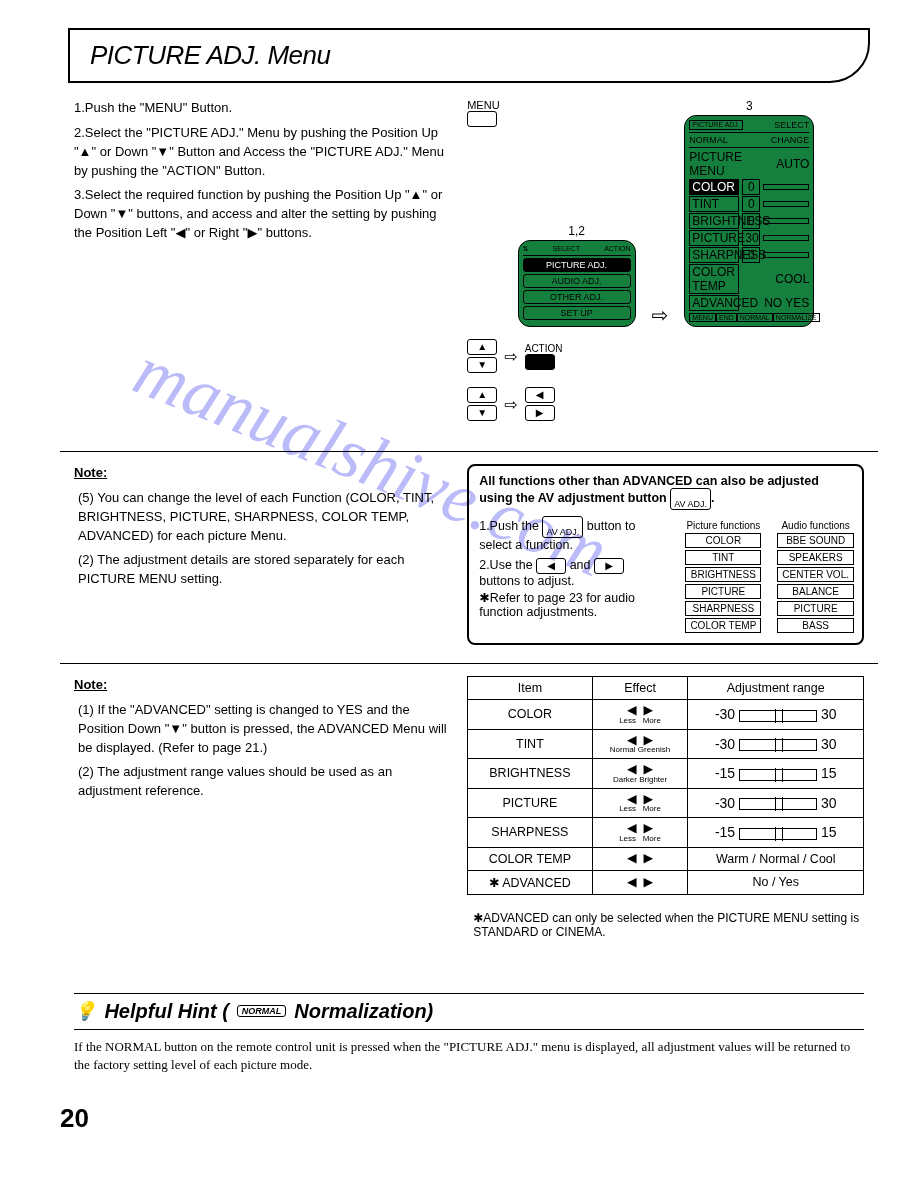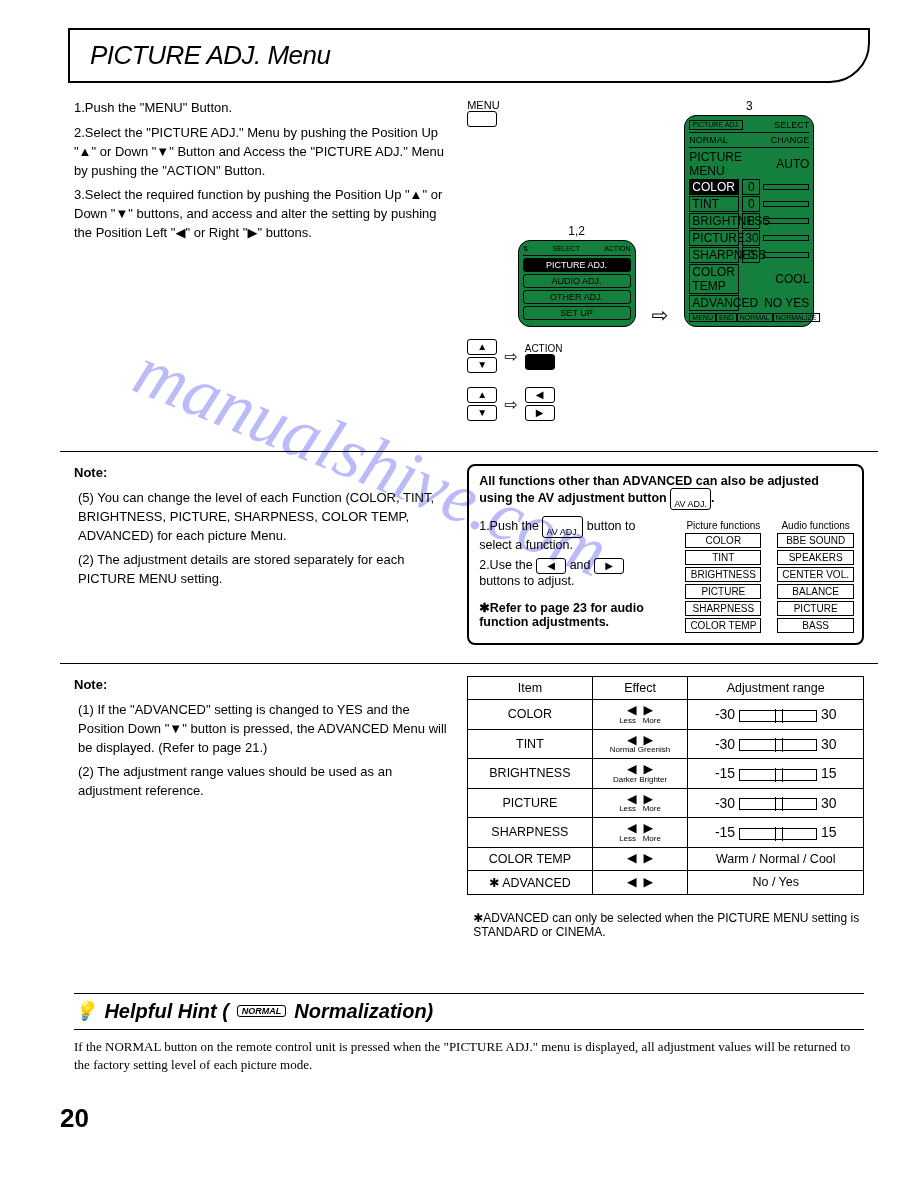--- a/index.html
+++ b/index.html
@@ -19,21 +19,21 @@
     padding: 10px 20px;
     margin: 8px 8px 12px 8px;
   }
   .page-title { font-size: 26px; font-weight: 400; font-style: italic; letter-spacing: -0.5px; }
   .section { padding: 4px 14px 10px 14px; }
   .two-col { display: flex; gap: 14px; }
   .instr-col { flex: 0 0 48%; line-height: 1.45; }
   .instr-col p { margin-bottom: 6px; }
   .diagram-col { flex: 1; }
   .hr { border-top: 1.5px solid #000; margin: 8px 0; }
-  .note-head { font-weight: bold; }
+  .note-head { font-weight: bold; text-decoration: underline; }
   .note-list { margin-left: 4px; line-height:1.45; }
   .av-box {
     border: 2px solid #000;
     border-radius: 8px;
     padding: 8px 8px 8px 10px;
     font-size: 12.5px;
   }
   .av-box .bold { font-weight: bold; }
   .small-btn {
     display:inline-block; border:1px solid #000; border-radius:3px;
@@ -222,21 +222,21 @@
           <p><span>1.Push the</span>
              <span class="small-btn"><span style="display:block;">&nbsp;</span><span class="tiny">AV ADJ.</span></span>
              <span>button to select a function.</span></p>
           <p style="margin-top:6px;">
             <span>2.Use the</span>
             <span class="mini-rbtn">◀</span>
             <span>and</span>
             <span class="mini-rbtn">▶</span>
             <span>buttons to adjust.</span>
           </p>
-          <p style="margin-top:12px;font-weight:bold;">✱Refer to page 23 for audio function adjustments.</p>
+          <p style="margin-top:2px;">✱Refer to page 23 for audio function adjustments.</p>
         </div>
         <div class="fn-cols">
           <div class="fn-col">
             <div>Picture functions</div>
             <div class="fn-box">COLOR</div>
             <div class="fn-box">TINT</div>
             <div class="fn-box">BRIGHTNESS</div>
             <div class="fn-box">PICTURE</div>
             <div class="fn-box">SHARPNESS</div>
             <div class="fn-box">COLOR TEMP</div>

